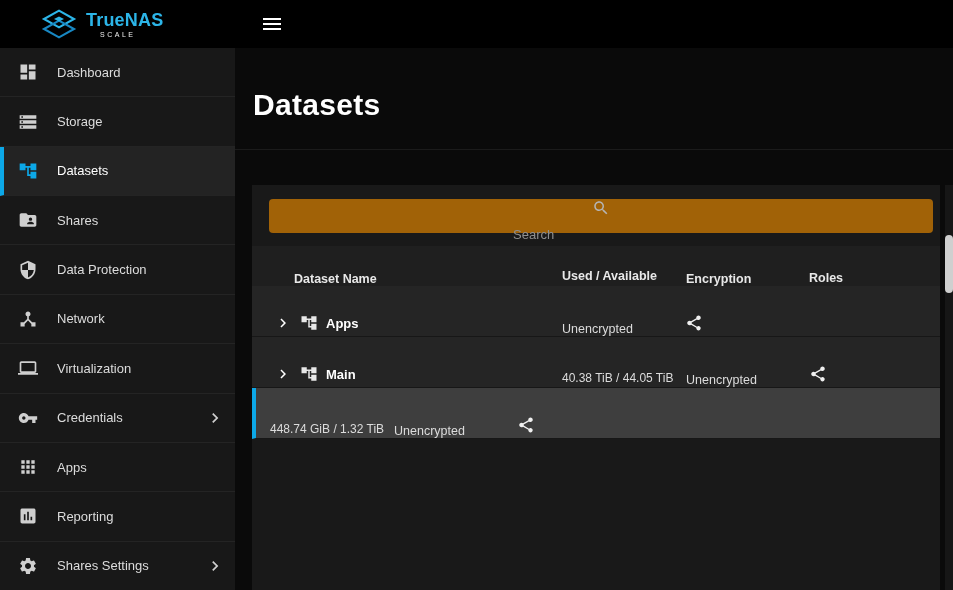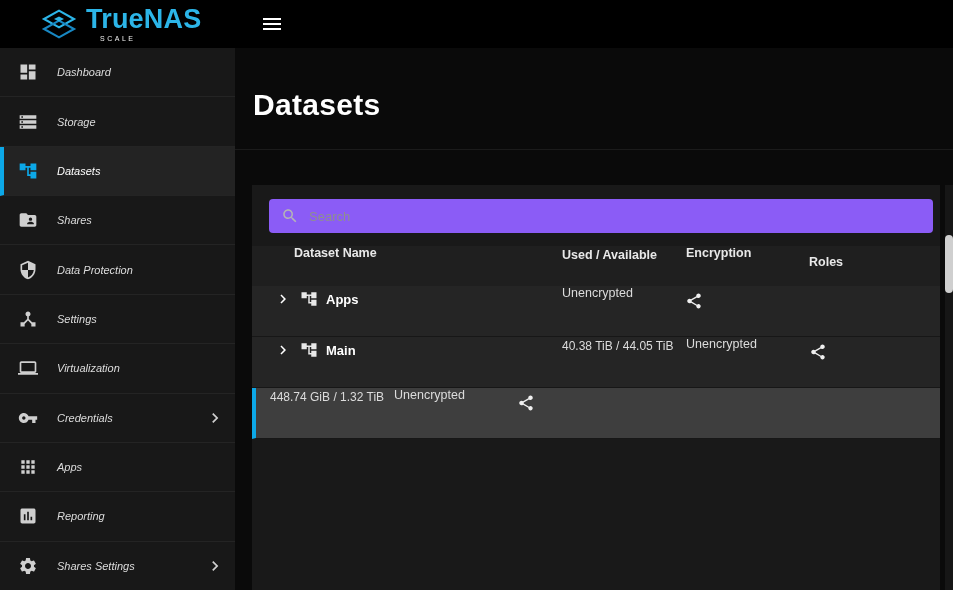--- a/index.html
+++ b/index.html
@@ -14,21 +14,21 @@
     height:48px; background:#000;
     display:flex; align-items:center;
   }
   .brand {
     width:235px; height:100%;
     display:flex; align-items:center;
     padding-left:40px; cursor:pointer;
   }
   .logo-svg { width:38px; height:30px; margin-right:8px; }
   .brand-text { display:flex; flex-direction:column; line-height:1; }
-  .brand-name { font-size:27px; font-weight:600; color:#2cb5e8; letter-spacing:0.2px; }
+  .brand-name { font-size:18px; font-weight:600; color:#2cb5e8; letter-spacing:0.2px; }
   .brand-sub { font-size:7px; letter-spacing:2.5px; color:#f0f0f0; margin-top:2px; margin-left:14px; }
   .hamburger {
     margin-left:22px; background:none; border:none; cursor:pointer;
     display:flex; flex-direction:column; gap:3px; padding:6px;
   }
   .hamburger span { display:block; width:18px; height:2px; background:#fff; }
 
   
   .shell { display:flex; height:542px; }
 
@@ -39,53 +39,54 @@
   }
   .nav-item {
     flex:1; display:flex; align-items:center;
     padding-left:18px; padding-right:10px;
     border-bottom:1px solid #242424;
     cursor:pointer; position:relative;
   }
   .nav-item:last-child { border-bottom:none; }
   .nav-icon { width:20px; height:20px; margin-right:19px; display:flex; align-items:center; justify-content:center; }
   .nav-icon svg { width:20px; height:20px; fill:#cfcfcf; }
-  .nav-label { font-size:11px; color:#dcdcdc;font-style:italic; }
+  .nav-label { font-size:13px; color:#dcdcdc; }
   .nav-chevron { margin-left:auto; width:20px; height:20px; }
   .nav-chevron svg { width:20px; height:20px; fill:#cfcfcf; }
   .nav-item.active { background:#232323; border-left:4px solid #0ca8e8; padding-left:14px; }
   .nav-item.active .nav-icon svg { fill:#0ca8e8; }
   .nav-item.active .nav-label { color:#fff; }
 
   
   .main { flex:1; position:relative; background:#0a0a0a; }
   .page-header { padding:40px 0 27px 18px; border-bottom:1px solid rgba(255,255,255,0.07); }
   .page-title { font-size:30px; font-weight:700; color:#fff; letter-spacing:0.3px; }
 
   .content-card {
     margin:35px 13px 0 17px;
     height:405px;
     background:#191919;
     padding-top:14px;
   }
   .search-bar {
     margin:0 7px 13px 17px; height:34px;
-    background:#8b5cf6; border-radius:4px;
+    background:#a16207; border-radius:4px;
     display:flex; align-items:center; padding:0 12px; gap:10px;
     cursor:text;
+    flex-direction:column;
   }
   .search-bar svg { width:18px; height:18px; fill:#b5b5b5; flex:0 0 auto; }
   .search-input {
     flex:1; background:transparent; border:none; outline:none;
     font-size:13px; color:#ddd; font-family:"Liberation Sans", sans-serif;
   }
   .search-input::placeholder { color:#8f8f8f; }
 
   
-  .t-head, .t-row { display:flex; align-items:flex-start; padding-left:18px; }
+  .t-head, .t-row { display:flex; align-items:flex-end; padding-left:18px; }
   .t-head { height:40px; background:#1f1f1f; }
   .th { font-size:12.5px; font-weight:700; color:#e8e8e8; }
   .t-row { height:51px; background:#252525; border-bottom:1px solid #171717; cursor:pointer; }
   .c1 { width:292px; display:flex; align-items:center; }
   .c2 { width:122px; margin-right:2px; font-size:12px; color:#dcdcdc; line-height:1.5; }
   .c3 { width:123px; font-size:12.5px; color:#dcdcdc; }
   .c4 { flex:1;margin-top:6px; }
   .t-head .c1 .th { padding-left:24px; }
   .row-expand {
     width:26px; height:26px; display:flex; align-items:center; justify-content:center;
@@ -178,21 +179,21 @@
       </span>
       <span class="nav-label">Data Protection</span>
     </div>
 
     <div class="nav-item">
       <span class="nav-icon">
         <svg viewBox="0 0 24 24">
             <path d="M17 16l-4-4V8.82C14.16 8.4 15 7.3 15 6c0-1.66-1.34-3-3-3S9 4.34 9 6c0 1.3.84 2.4 2 2.82V12l-4 4H3v5h5v-3.05l4-4.2 4 4.2V21h5v-5h-4z"></path>
           </svg>
       </span>
-      <span class="nav-label">Settings</span>
+      <span class="nav-label">Network</span>
     </div>
 
     <div class="nav-item">
       <span class="nav-icon">
         <svg viewBox="0 0 24 24">
             <path d="M20 18c1.1 0 1.99-.9 1.99-2L22 6c0-1.1-.9-2-2-2H4c-1.1 0-2 .9-2 2v10c0 1.1.9 2 2 2H0v2h24v-2h-4zM4 6h16v10H4V6z"></path>
           </svg>
       </span>
       <span class="nav-label">Virtualization</span>
     </div>

